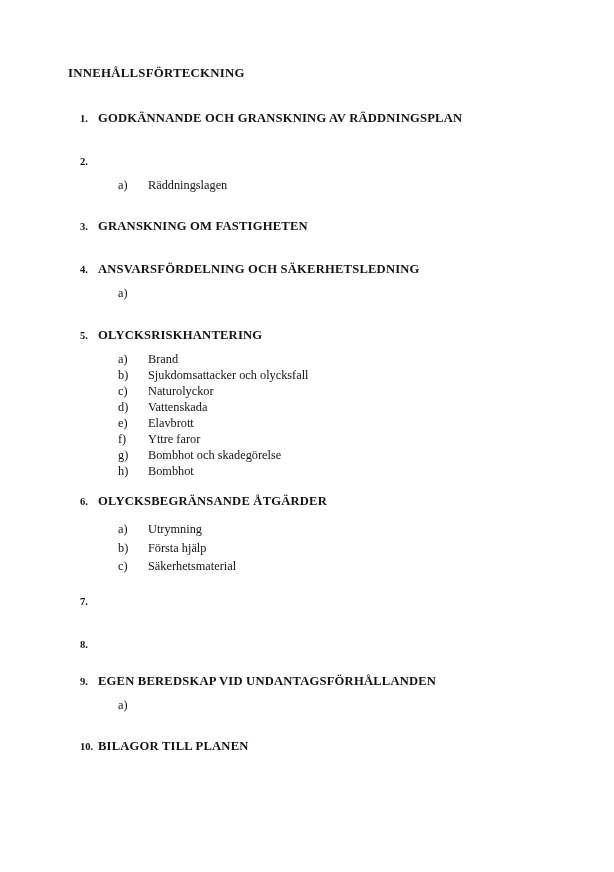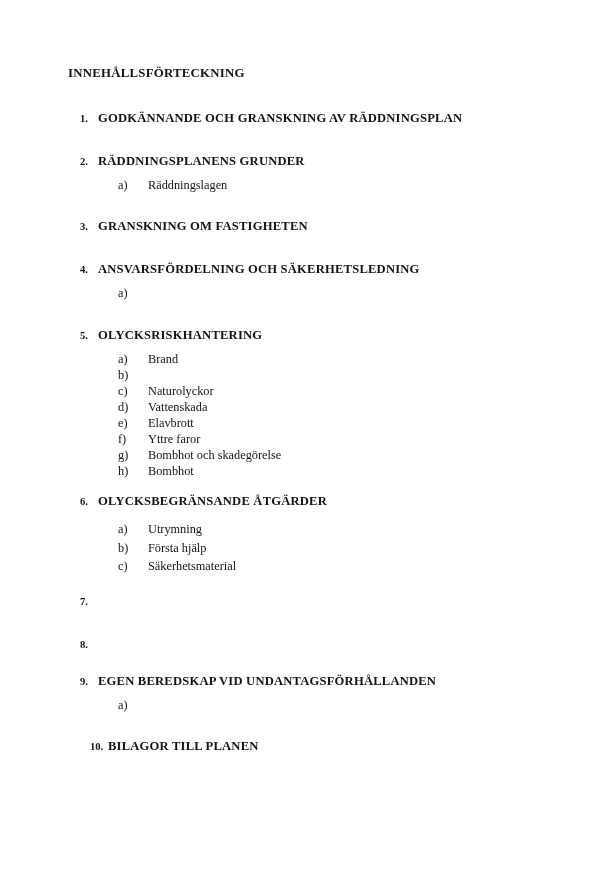--- a/index.html
+++ b/index.html
@@ -38,21 +38,21 @@
   
   .toc-item:nth-child(1)  { top: 112px; }
   .toc-item:nth-child(2)  { top: 155px; }
   .toc-item:nth-child(3)  { top: 220px; }
   .toc-item:nth-child(4)  { top: 263px; }
   .toc-item:nth-child(5)  { top: 329px; }
   .toc-item:nth-child(6)  { top: 495px; }
   .toc-item:nth-child(7)  { top: 595px; }
   .toc-item:nth-child(8)  { top: 638px; }
   .toc-item:nth-child(9)  { top: 675px; }
-  .toc-item:nth-child(10) { top: 740px; margin-left: 10px; }
+  .toc-item:nth-child(10) { top: 740px; }
 
   .toc-heading {
     display: flex;
     align-items: baseline;
     font-weight: 700;
     font-size: 12.6px;
     line-height: 13px;
     letter-spacing: 0.2px;
     white-space: nowrap;
   }
@@ -90,21 +90,20 @@
     <div class="toc-heading">
       <span class="toc-num">1.</span>
           <span class="toc-label">GODKÄNNANDE OCH GRANSKNING AV RÄDDNINGSPLAN</span>
     </div>
 
   </div>
 
   <div class="toc-item">
     <div class="toc-heading">
       <span class="toc-num">2.</span>
-          <span class="toc-label">RÄDDNINGSPLANENS GRUNDER</span>
     </div>
     <div class="toc-sub">
   <div class="toc-sub-item">
     <span class="toc-sub-letter">a)</span>
             <span class="toc-sub-label">Räddningslagen</span>
   </div>
 </div>
   </div>
 
   <div class="toc-item">
@@ -133,20 +132,21 @@
           <span class="toc-label">OLYCKSRISKHANTERING</span>
     </div>
     <div class="toc-sub">
   <div class="toc-sub-item">
     <span class="toc-sub-letter">a)</span>
             <span class="toc-sub-label">Brand</span>
   </div>
 
   <div class="toc-sub-item">
     <span class="toc-sub-letter">b)</span>
+            <span class="toc-sub-label">Sjukdomsattacker och olycksfall</span>
   </div>
 
   <div class="toc-sub-item">
     <span class="toc-sub-letter">c)</span>
             <span class="toc-sub-label">Naturolyckor</span>
   </div>
 
   <div class="toc-sub-item">
     <span class="toc-sub-letter">d)</span>
             <span class="toc-sub-label">Vattenskada</span>

